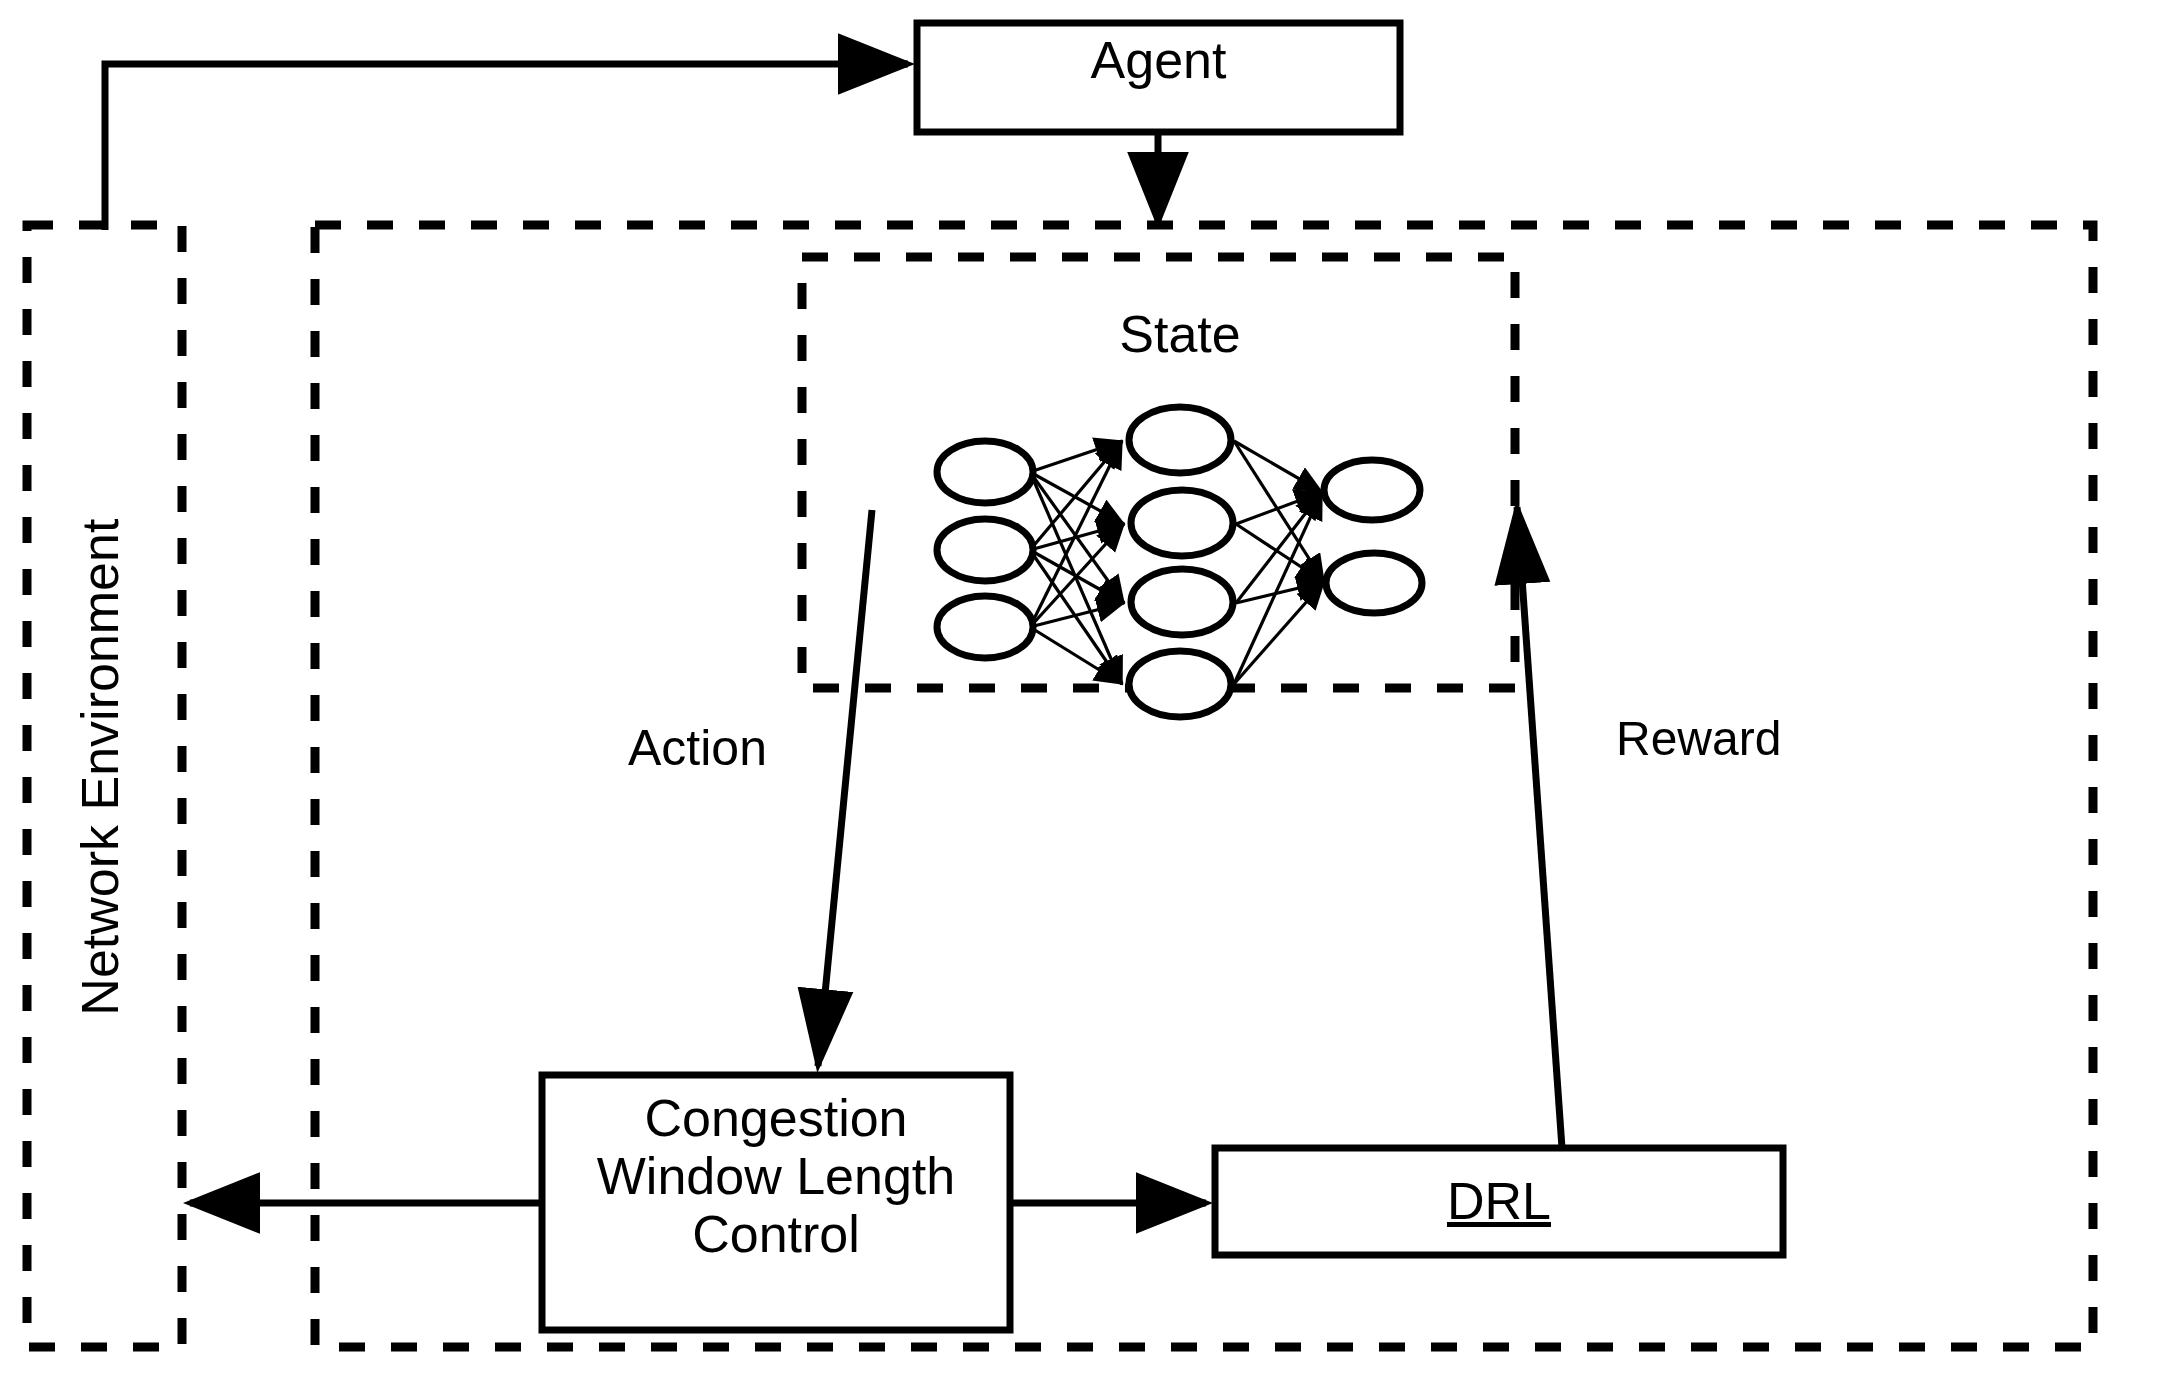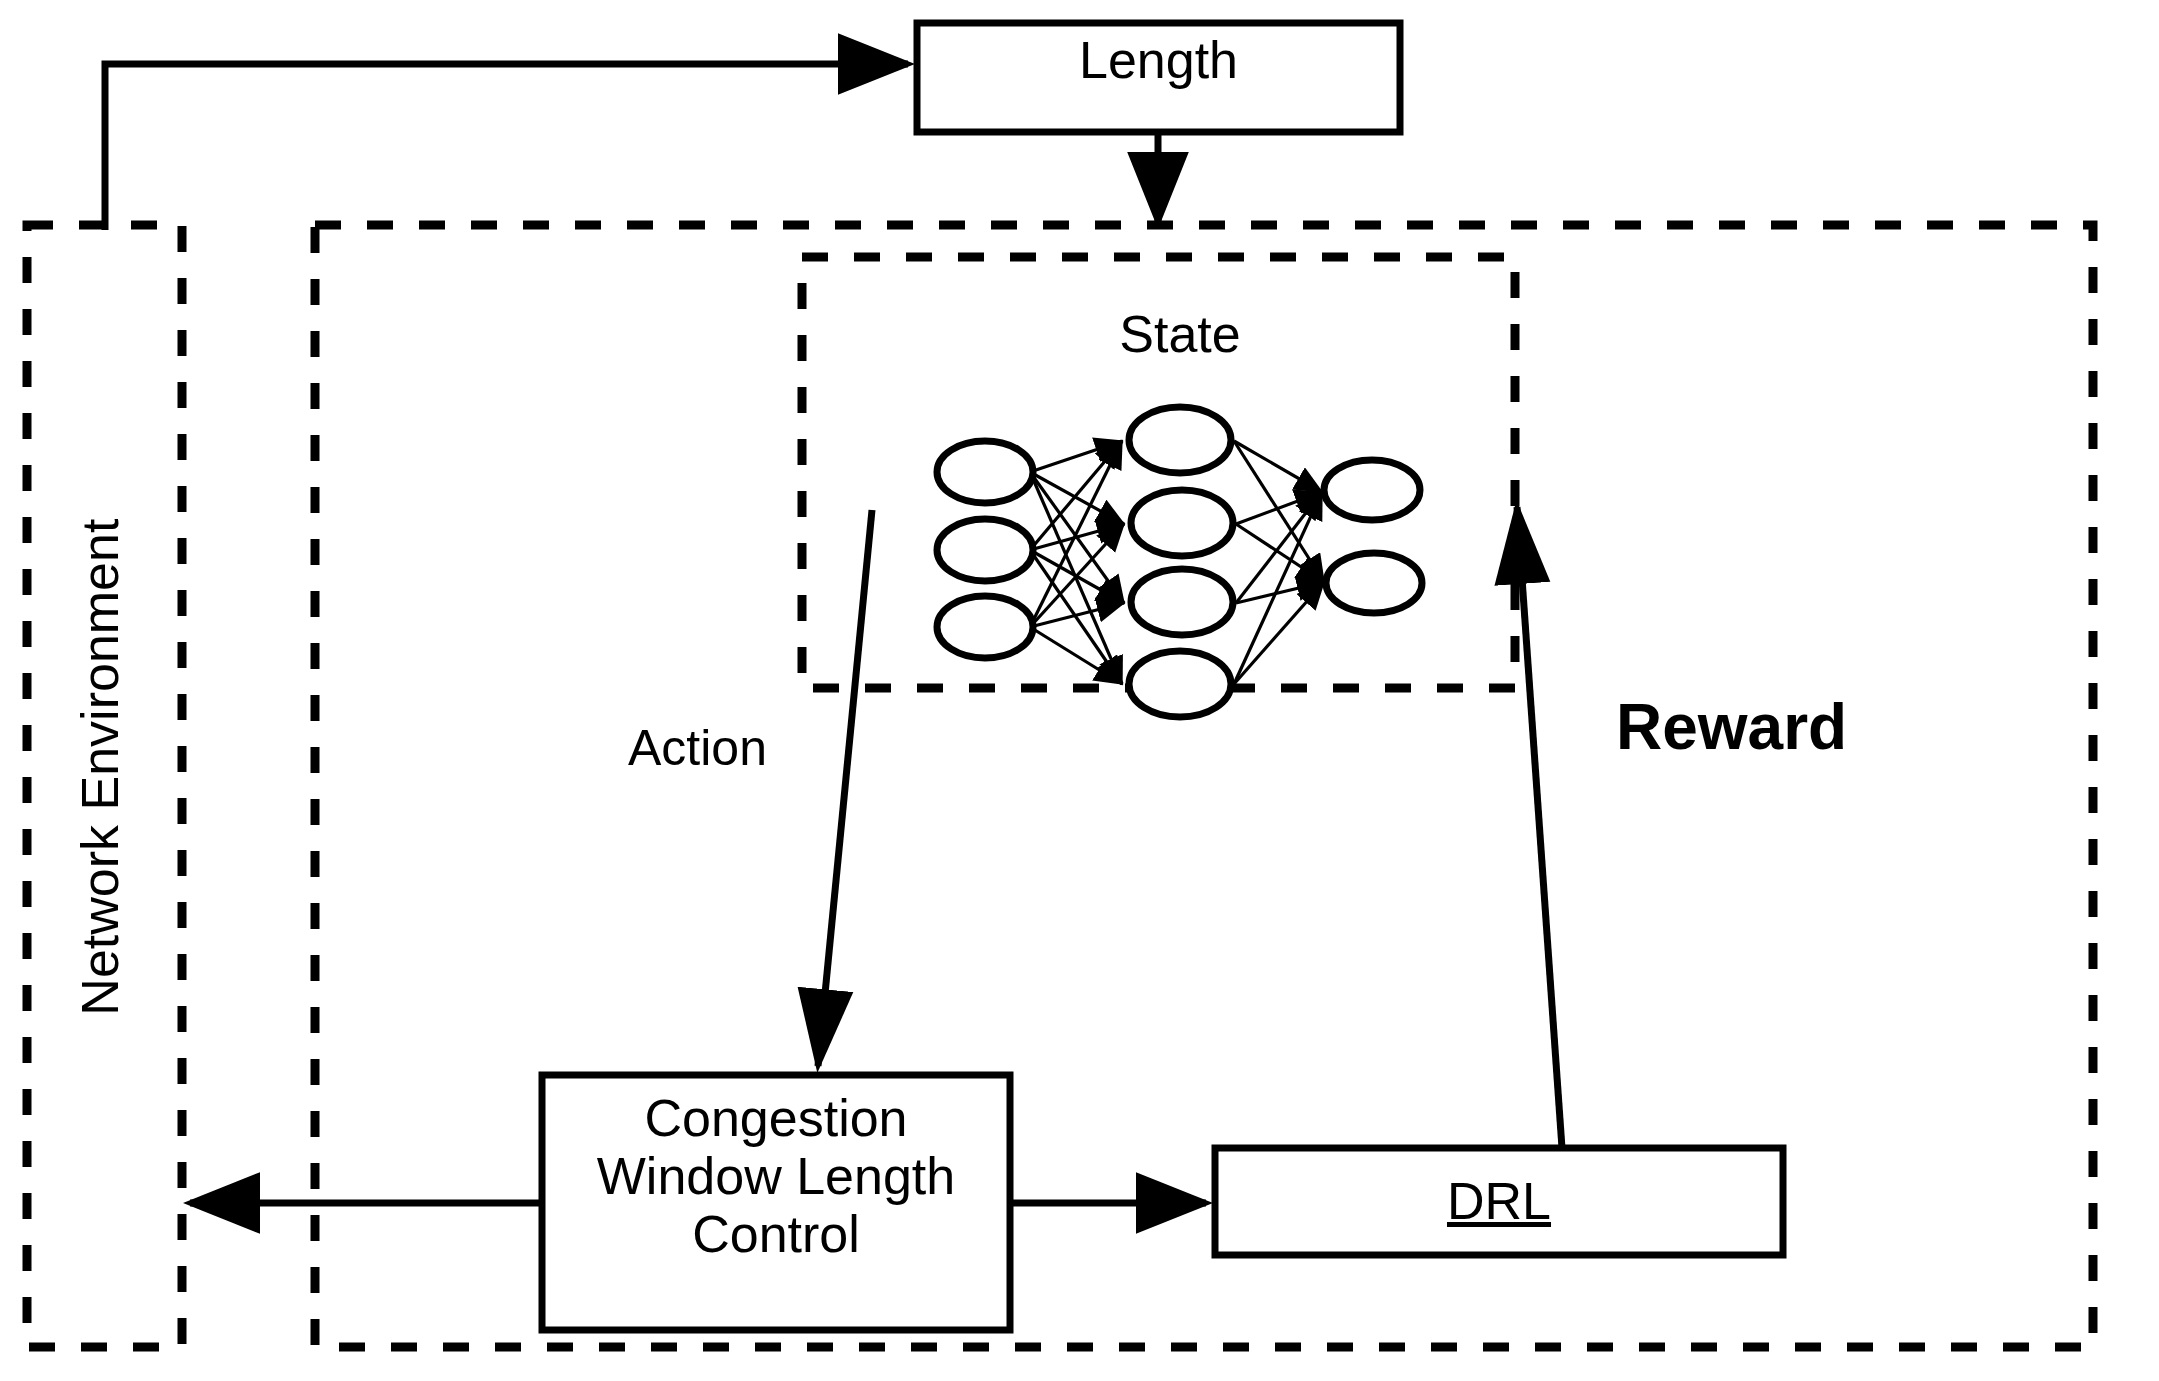--- a/index.html
+++ b/index.html
@@ -40,23 +40,22 @@
     left: 980px; top: 305px; width: 400px;
     text-align: center;
     font-size: 52px;
   }
   .lbl-action {
     left: 628px; top: 708px;
     font-size: 50px;
     margin-top: 12px;
   }
   .lbl-reward {
-    left: 1616px; top: 692px;
-    font-size: 64px;
-    font-weight: bold;
+    left: 1616px; top: 712px;
+    font-size: 48px;
   }
   .lbl-drl {
     left: 1215px; top: 1172px; width: 568px;
     text-align: center;
     font-size: 52px;
     text-decoration: underline;
   }
   .lbl-cwlc {
     left: 542px; top: 1089px; width: 468px;
     text-align: center;
@@ -168,21 +167,21 @@
         <ellipse cx="1180" cy="684" rx="51" ry="33"></ellipse>
       </g>
 
       <g fill="#ffffff" stroke="#000000" stroke-width="7">
         <ellipse cx="1372" cy="490" rx="48" ry="30"></ellipse>
         <ellipse cx="1374" cy="583" rx="48" ry="30"></ellipse>
       </g>
     </g>
   </svg>
 
-  <div class="lbl lbl-state">Length</div>
+  <div class="lbl lbl-state">Agent</div>
 
   <div class="lbl lbl-agent">State</div>
 
   <div class="lbl lbl-action">Action</div>
 
   <div class="lbl lbl-reward">Reward</div>
 
   <div class="lbl lbl-drl">DRL</div>
 
   <div class="lbl lbl-cwlc" style="white-space: pre-line;">Congestion

